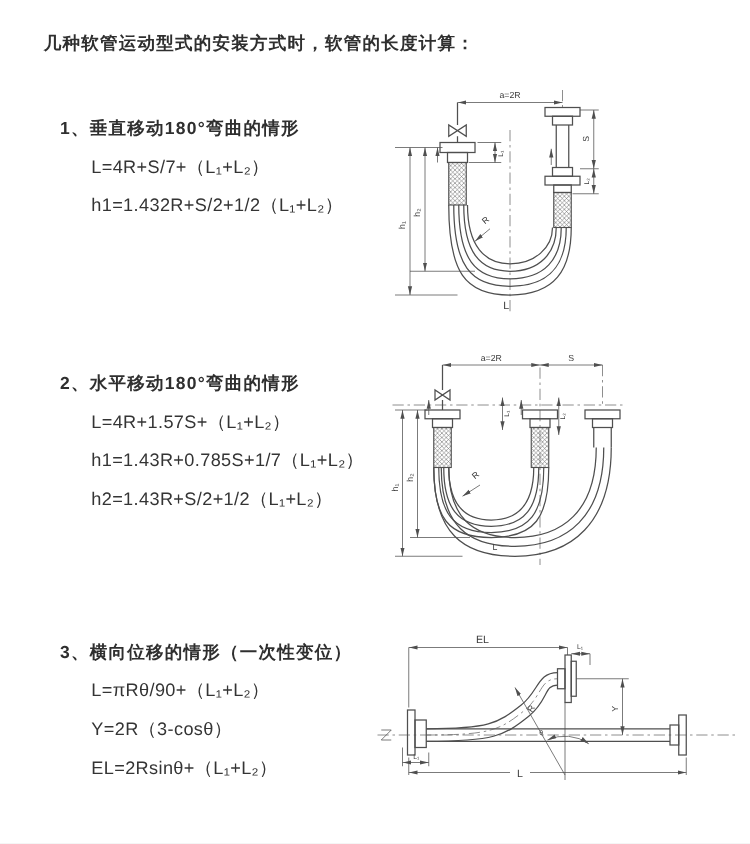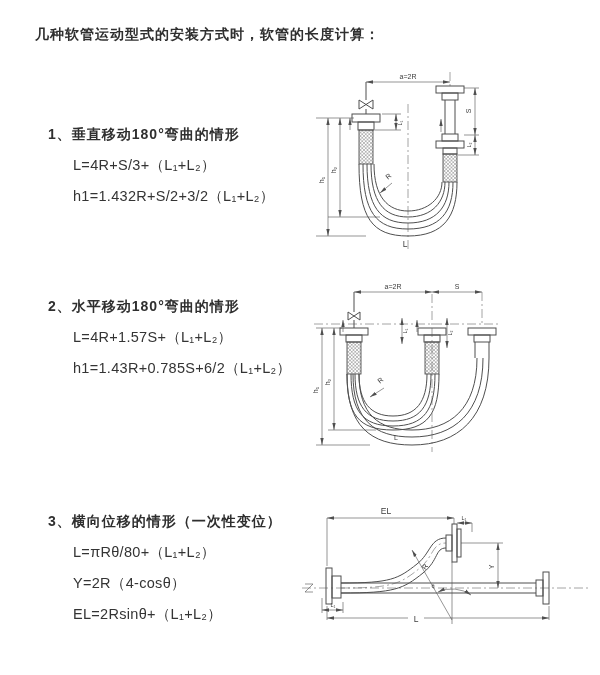--- a/index.html
+++ b/index.html
@@ -35,36 +35,37 @@
         <path d="M0,0 L3.5,3.5 M3.5,0 L0,3.5" stroke="#6a6a6a" stroke-width="0.45"></path>
       </pattern>
       <marker id="ar" viewBox="0 0 10 6" refX="10" refY="3" markerWidth="7" markerHeight="4.2" markerUnits="userSpaceOnUse" orient="auto-start-reverse">
         <path d="M0,0.6 L10,3 L0,5.4 Z" fill="#4f4f4f"></path>
       </marker>
     </defs>
   </svg>
 
   <div class="doc-title">几种软管运动型式的安装方式时，软管的长度计算：</div>
 
-  <div class="sec" style="top:126px">
+  <div class="sec" style="top:94px">
     <div class="sec-heading">1、垂直移动180°弯曲的情形</div>
-    <div class="formula">L=4R+S/3+（L₁+L₂）</div>
-    <div class="formula">h1=1.432R+S/2+3/2（L₁+L₂）</div>
+    <div class="formula">L=4R+S/7+（L₁+L₂）</div>
+    <div class="formula">h1=1.432R+S/2+1/2（L₁+L₂）</div>
   </div>
 
   <div class="sec" style="top:298px">
     <div class="sec-heading">2、水平移动180°弯曲的情形</div>
     <div class="formula">L=4R+1.57S+（L₁+L₂）</div>
-    <div class="formula">h1=1.43R+0.785S+6/2（L₁+L₂）</div>
+    <div class="formula">h1=1.43R+0.785S+1/7（L₁+L₂）</div>
+    <div class="formula">h2=1.43R+S/2+1/2（L₁+L₂）</div>
   </div>
 
   <div class="sec" style="top:513px">
     <div class="sec-heading">3、横向位移的情形（一次性变位）</div>
-    <div class="formula">L=πRθ/80+（L₁+L₂）</div>
-    <div class="formula">Y=2R（4-cosθ）</div>
+    <div class="formula">L=πRθ/90+（L₁+L₂）</div>
+    <div class="formula">Y=2R（3-cosθ）</div>
     <div class="formula">EL=2Rsinθ+（L₁+L₂）</div>
   </div>
 
   <svg class="diagram" style="left:308px;top:66px" width="292" height="200" viewBox="0 0 292 200">
     <g>
       <line class="cl" x1="100" y1="38" x2="100" y2="186"></line>
       <line class="cl" x1="142" y1="6" x2="142" y2="20"></line>
     </g>
     <g>
       <line class="th" x1="58" y1="16" x2="142" y2="16" marker-start="url(#ar)" marker-end="url(#ar)"></line>

